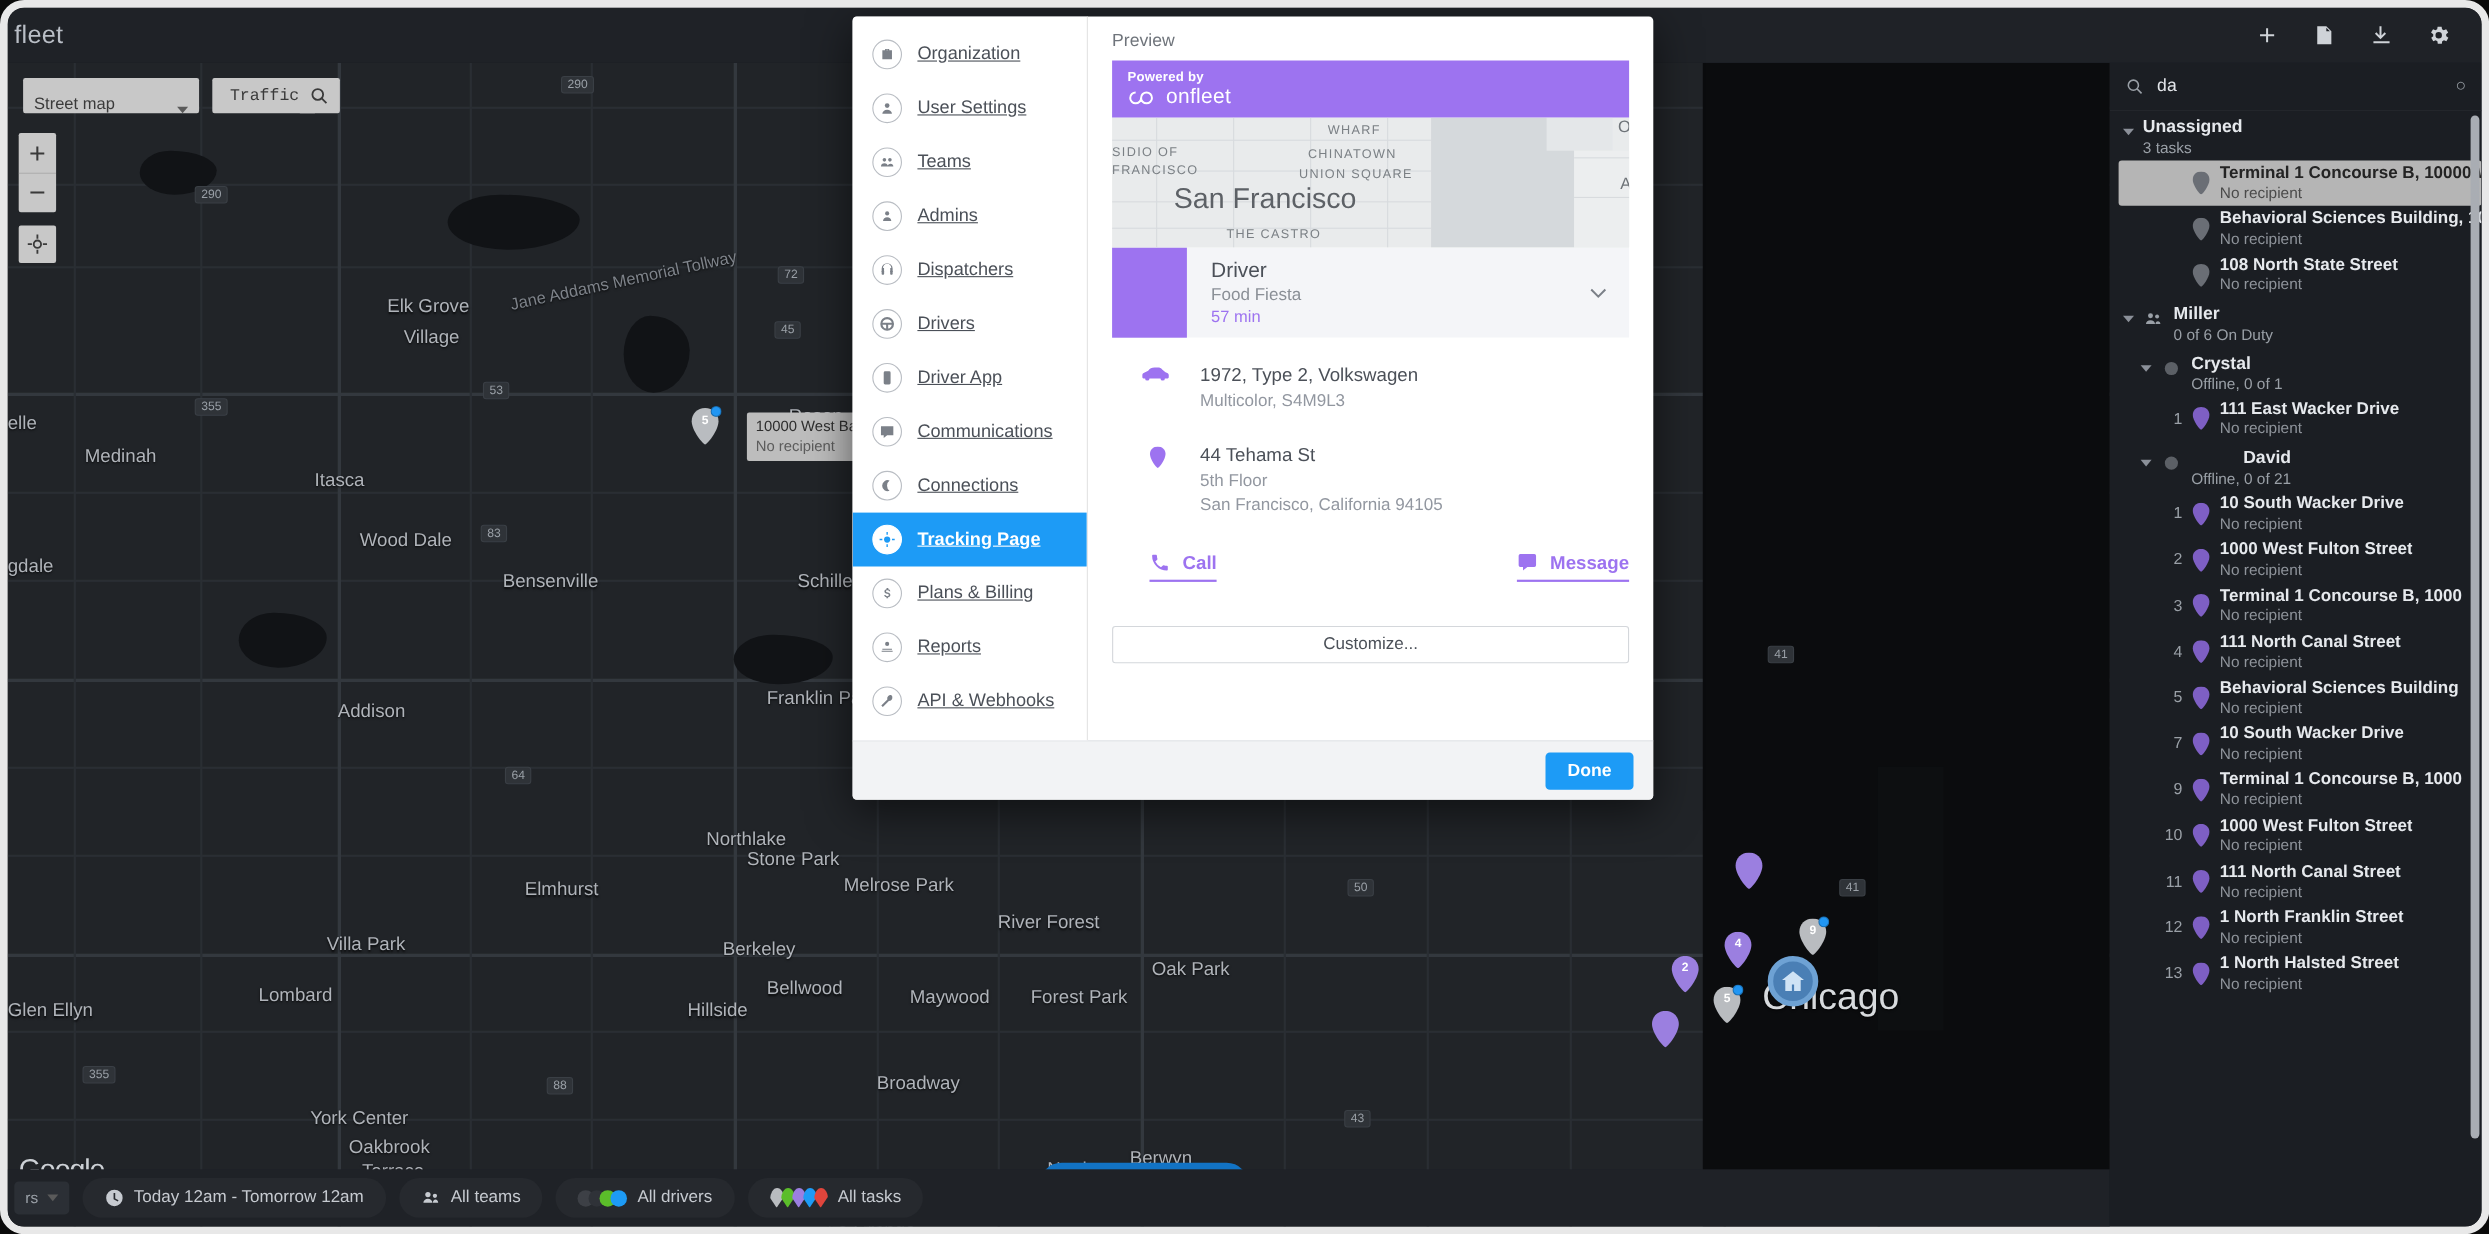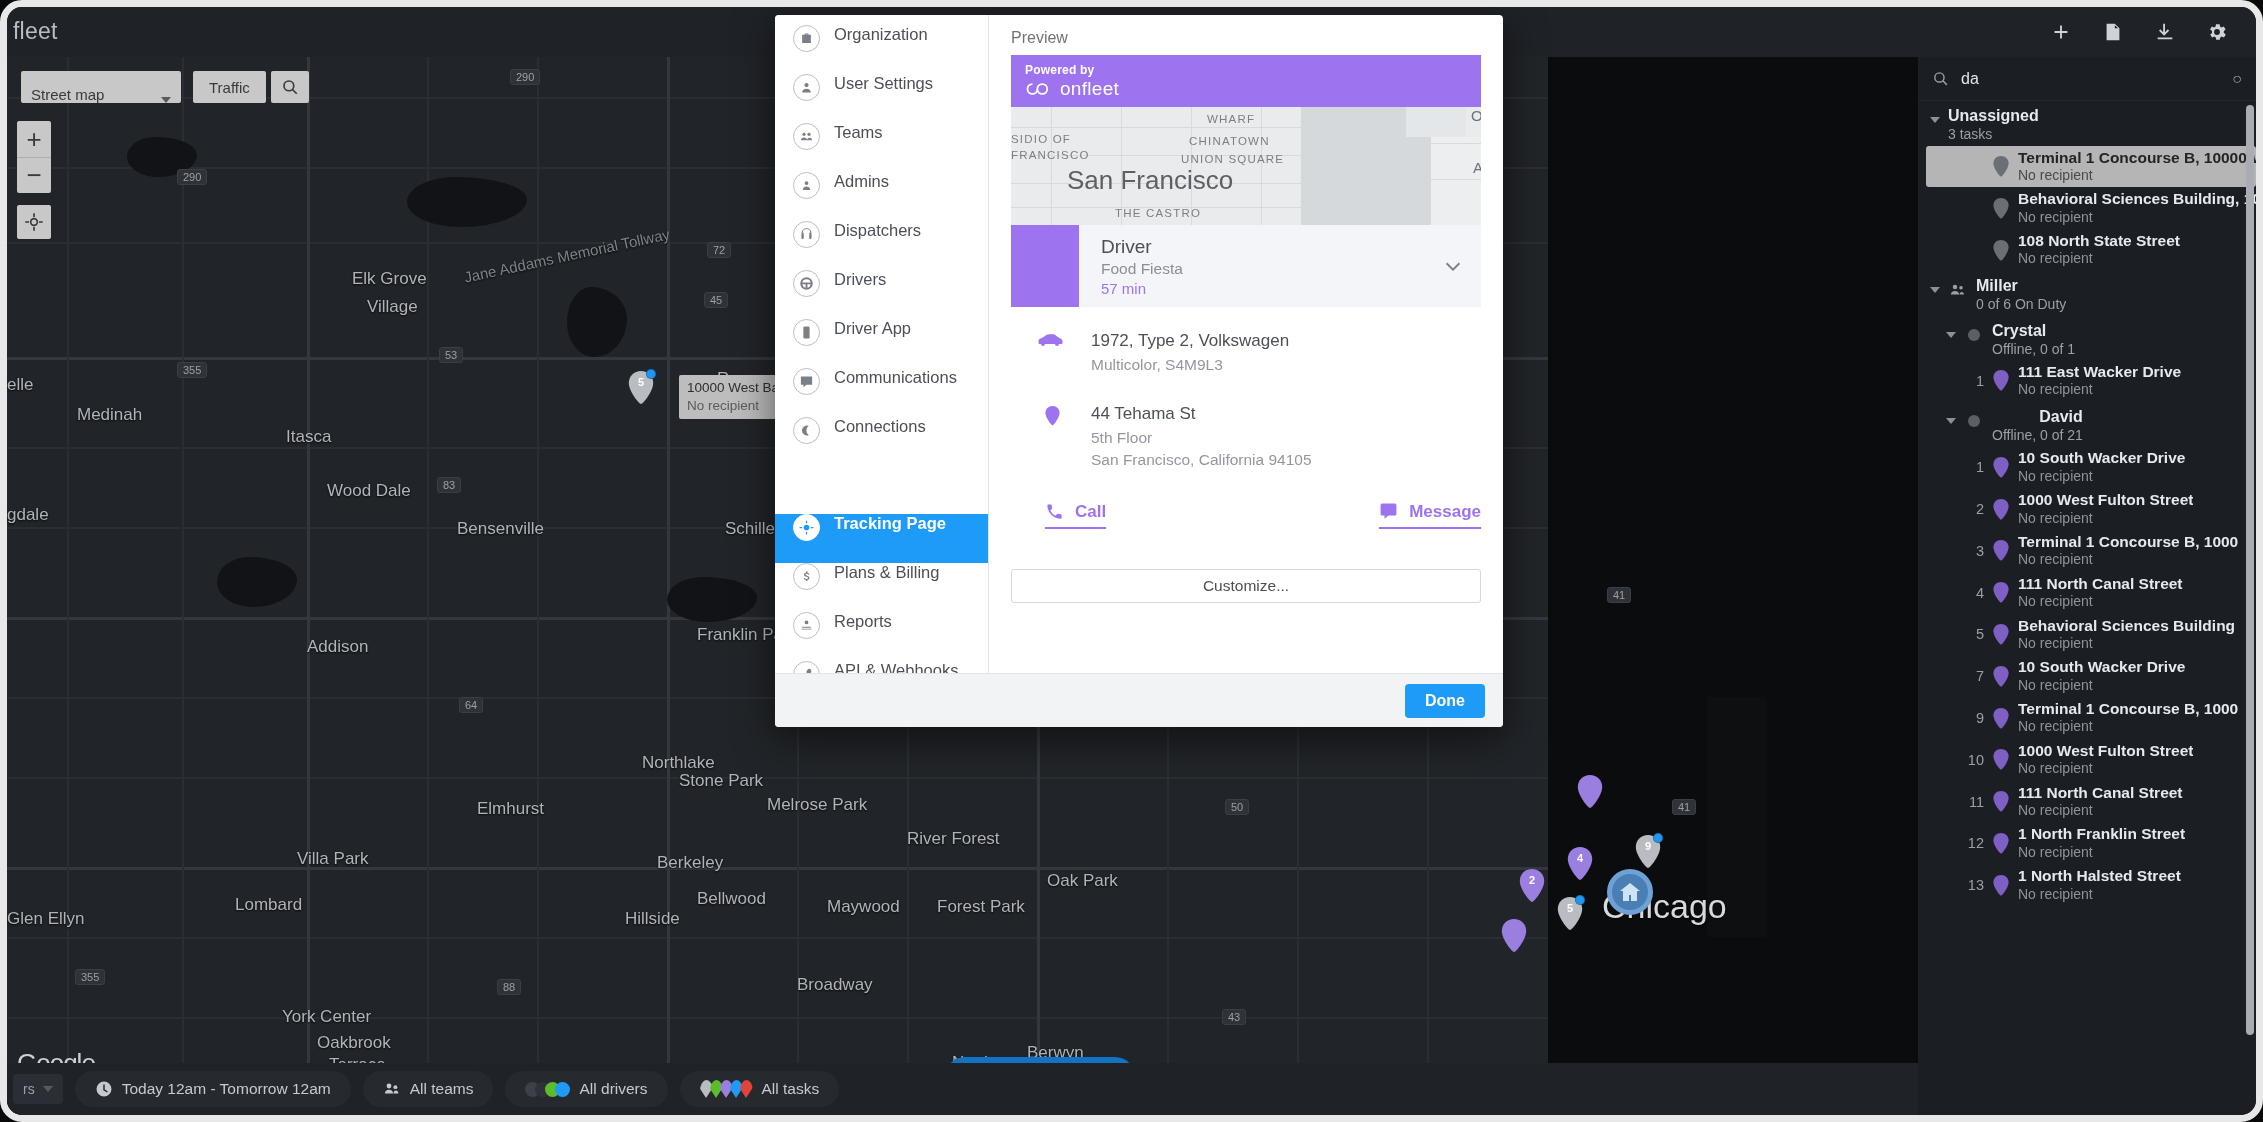--- a/index.html
+++ b/index.html
@@ -81,21 +81,21 @@
     position:absolute; left:14px; top:14px;
     width:160px;height:32px; background:#c8c8c8; color:#3a3a3a;
     display:flex;align-items:flex-end;justify-content:space-between;
     padding:0 10px; font-size:15px; cursor:pointer;
     border-radius:2px;
   }
   .caret{ width:0;height:0;border-left:5px solid transparent;border-right:5px solid transparent;border-top:6px solid #5a5a5a;}
   .traffic-btn{
     position:absolute; left:186px; top:14px; height:32px; padding:0 16px;
     background:#c8c8c8; color:#3a3a3a; font-size:15px; display:flex;align-items:center;
-    cursor:pointer; border-radius:2px;
+    cursor:pointer; border-radius:2px;font-family:Liberation Mono, monospace;
   }
   .map-search{
     position:absolute; left:264px; top:14px; width:38px;height:32px;
     background:#c8c8c8; display:flex;align-items:center;justify-content:center;cursor:pointer;border-radius:2px;
   }
   .map-search svg{width:18px;height:18px;stroke:#3a3a3a;fill:none;stroke-width:2.2;}
   .zoomctl{
     position:absolute; left:10px; top:64px; width:34px; background:#c8c8c8; border-radius:2px;
     overflow:hidden;
   }
@@ -233,24 +233,24 @@
     box-shadow:0 10px 40px rgba(0,0,0,.55);
     display:flex; flex-direction:column; overflow:hidden;
     pointer-events:auto;
   }
   .modal-body{ display:flex; flex:1; min-height:0;}
   .mnav{
     width:214px; background:#fff; border-right:1px solid #e3e3e3;
     padding-top:10px; overflow:hidden; position:relative;
   }
   .mitem{
-    display:flex; align-items:flex-start; gap:14px; height:49px; padding-left:18px;
-    color:#4b5058; font-size:16.5px; cursor:pointer;
-  }
-  .mitem.active{ background:#1d9bf6; color:#fff;margin-top:48px;}
+    display:flex; align-items:center; gap:14px; height:49px; padding-left:18px;
+    color:#4b5058; font-size:16.5px; cursor:pointer;text-decoration:underline;
+  }
+  .mitem.active{ background:#1d9bf6; color:#fff;}
   .mitem .ico{
     width:27px;height:27px;border-radius:50%; border:1.6px solid #b9bdc3;
     display:flex;align-items:center;justify-content:center; flex:0 0 auto;
   }
   .mitem.active .ico{ background:#fff; border-color:#fff;}
   .mitem .ico svg{ width:15px;height:15px; fill:#7b8088;}
   .mitem.active .ico svg{ fill:#1d9bf6;}
   .mitem .lbl{ font-weight:400;}
   .mitem.active .lbl{ font-weight:700;}
 

